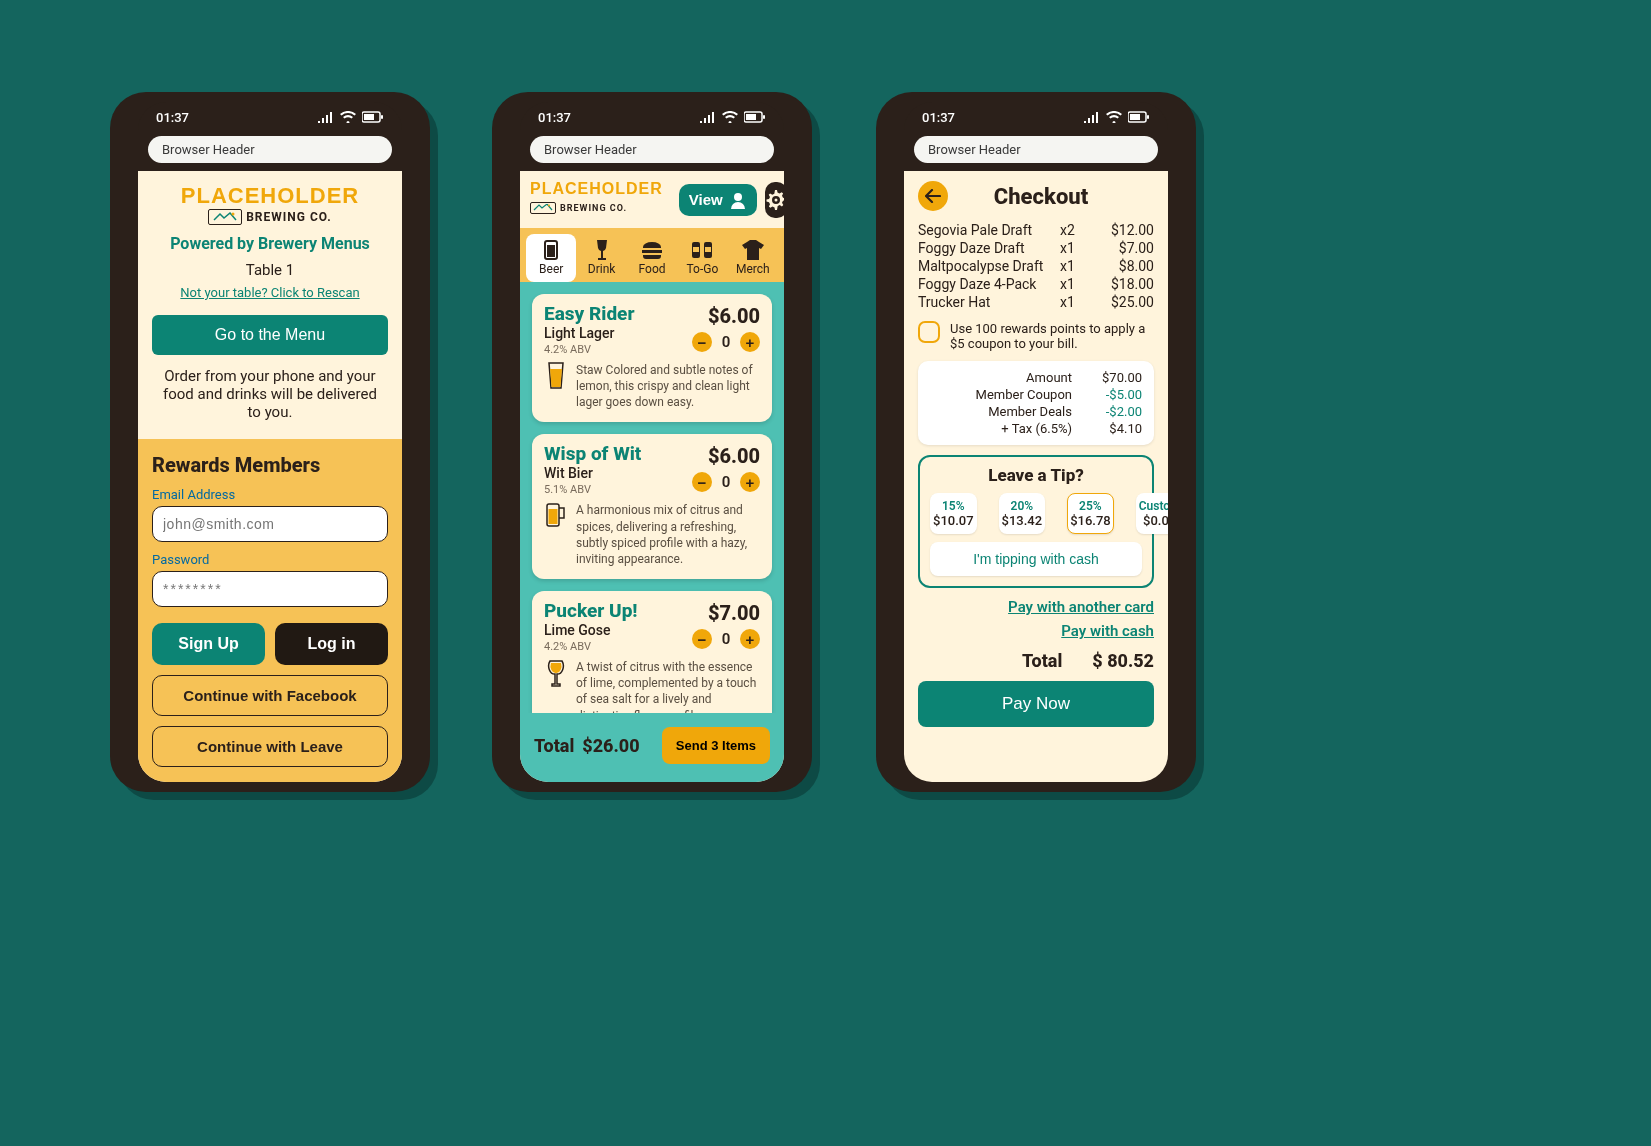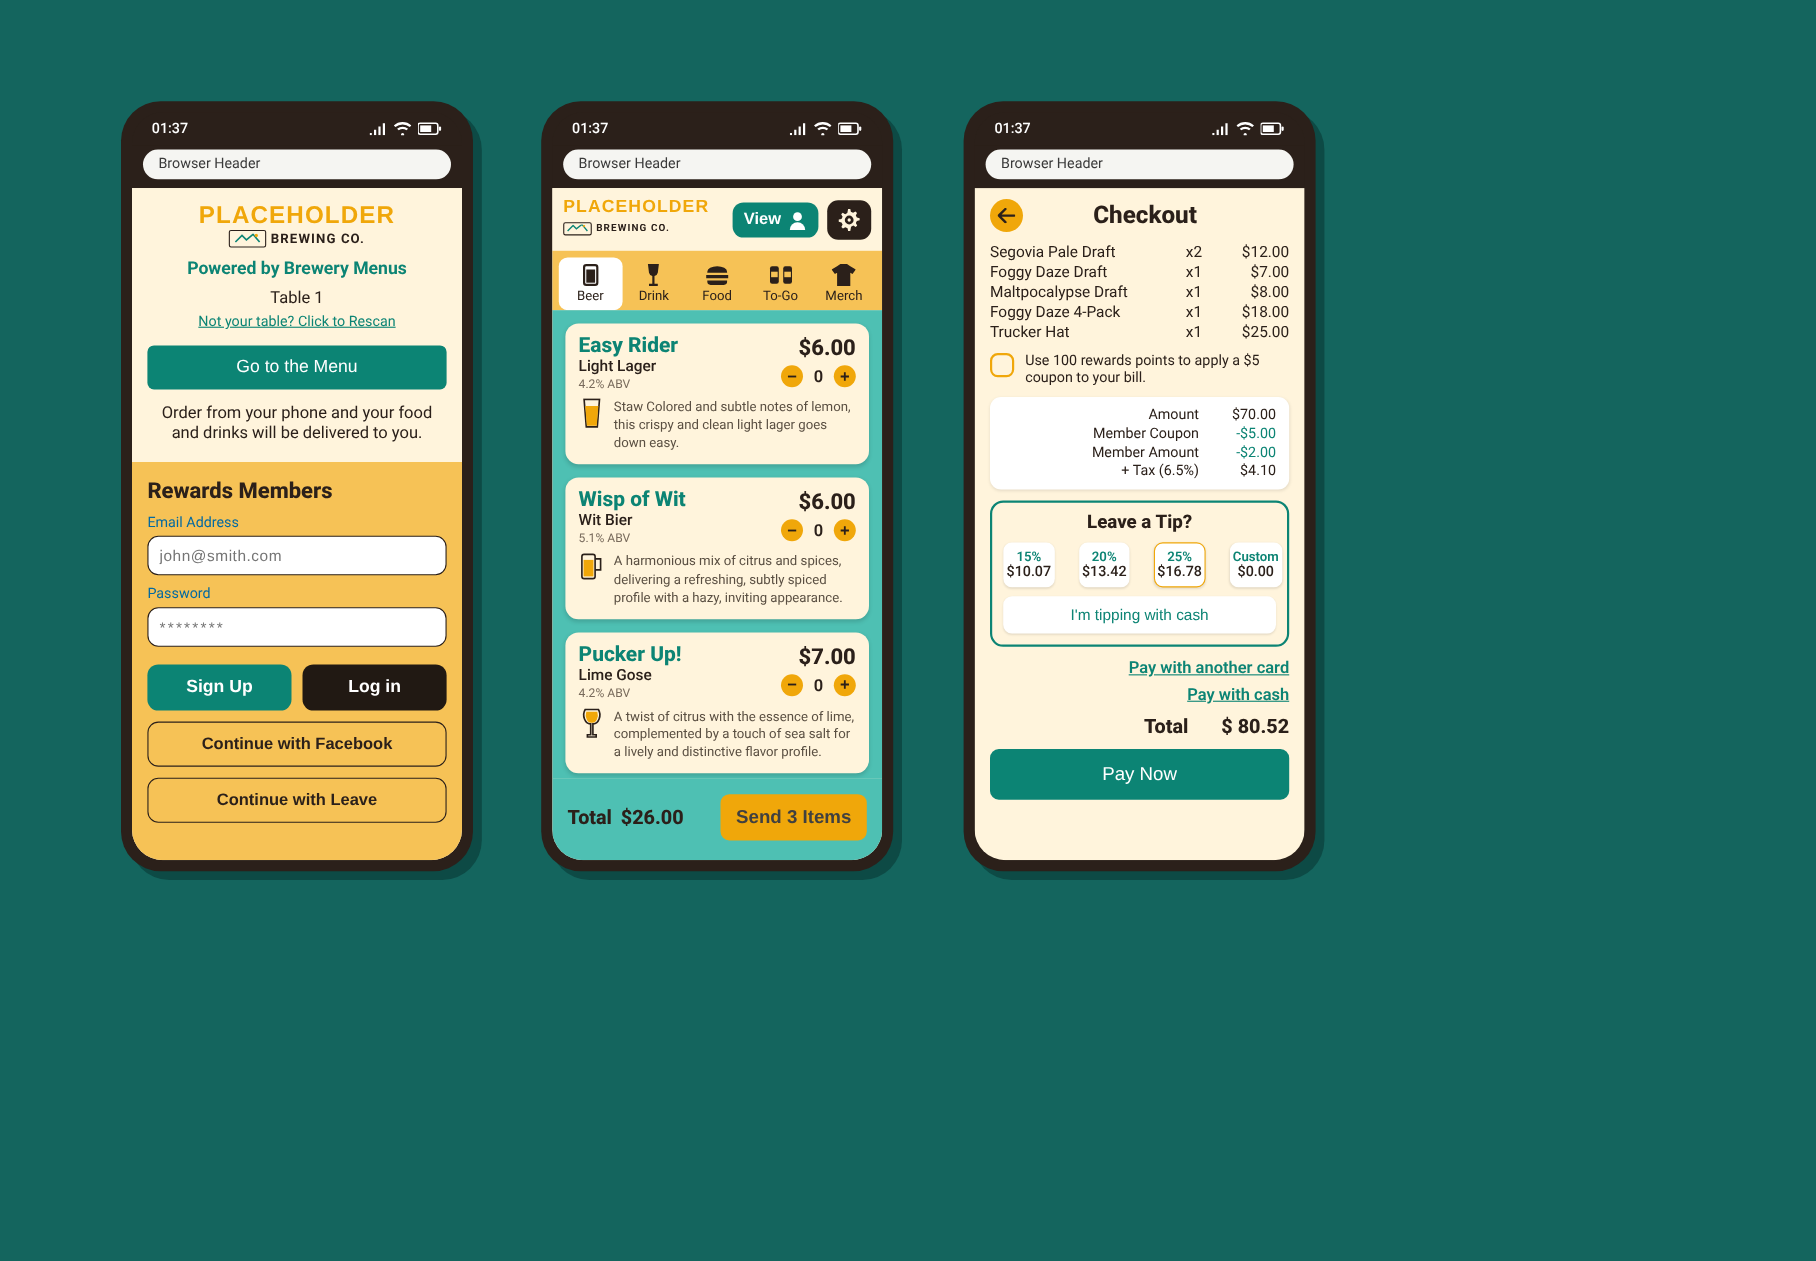--- a/index.html
+++ b/index.html
@@ -9,21 +9,21 @@
     width: 1651px;
     height: 1146px;
     position: relative;
   }
   .phone {
     position: absolute;
     width: 320px;
     height: 700px;
     background: #2b201a;
     border-radius: 36px;
-    padding: 10px 10px;
+    padding: 10px 28px;
     box-shadow: 8px 8px 0 #0d4a45;
   }
   .phone-inner {
     width: 100%;
     height: 100%;
     border-radius: 28px;
     overflow: hidden;
     display: flex;
     flex-direction: column;
   }
@@ -278,23 +278,23 @@
     display: flex;
     align-items: center;
     justify-content: space-between;
   }
   .total-label { font-size: 18px; font-weight: 800; color: #2b201a; }
   .send-btn {
     background: #f0a70a;
     border: none;
     border-radius: 8px;
     padding: 11px 14px;
-    font-size: 17px;
+    font-size: 13px;
     font-weight: 600;
-    color: #404040;
+    color: #000000;
     cursor: pointer;
   }
 
   
   .p3-body { padding: 10px 14px 14px; display: flex; flex-direction: column; height: 100%; }
   .p3-head {
     display: flex; align-items: center; gap: 10px; margin-bottom: 10px;
   }
   .back-btn {
     width: 30px; height: 30px; border-radius: 50%;
@@ -711,21 +711,21 @@
         <div class="summary-card">
           <div class="sum-line">
               <span class="sum-label">Amount</span>
               <span class="sum-val">$70.00</span>
             </div>
           <div class="sum-line">
               <span class="sum-label">Member Coupon</span>
               <span class="sum-val neg">-$5.00</span>
             </div>
           <div class="sum-line">
-              <span class="sum-label">Member Amount</span>
+              <span class="sum-label">Member Deals</span>
               <span class="sum-val neg">-$2.00</span>
             </div>
           <div class="sum-line">
               <span class="sum-label">+ Tax (6.5%)</span>
               <span class="sum-val">$4.10</span>
             </div>
         </div>
 
         <div class="tip-card">
           <div class="tip-title">Leave a Tip?</div>

